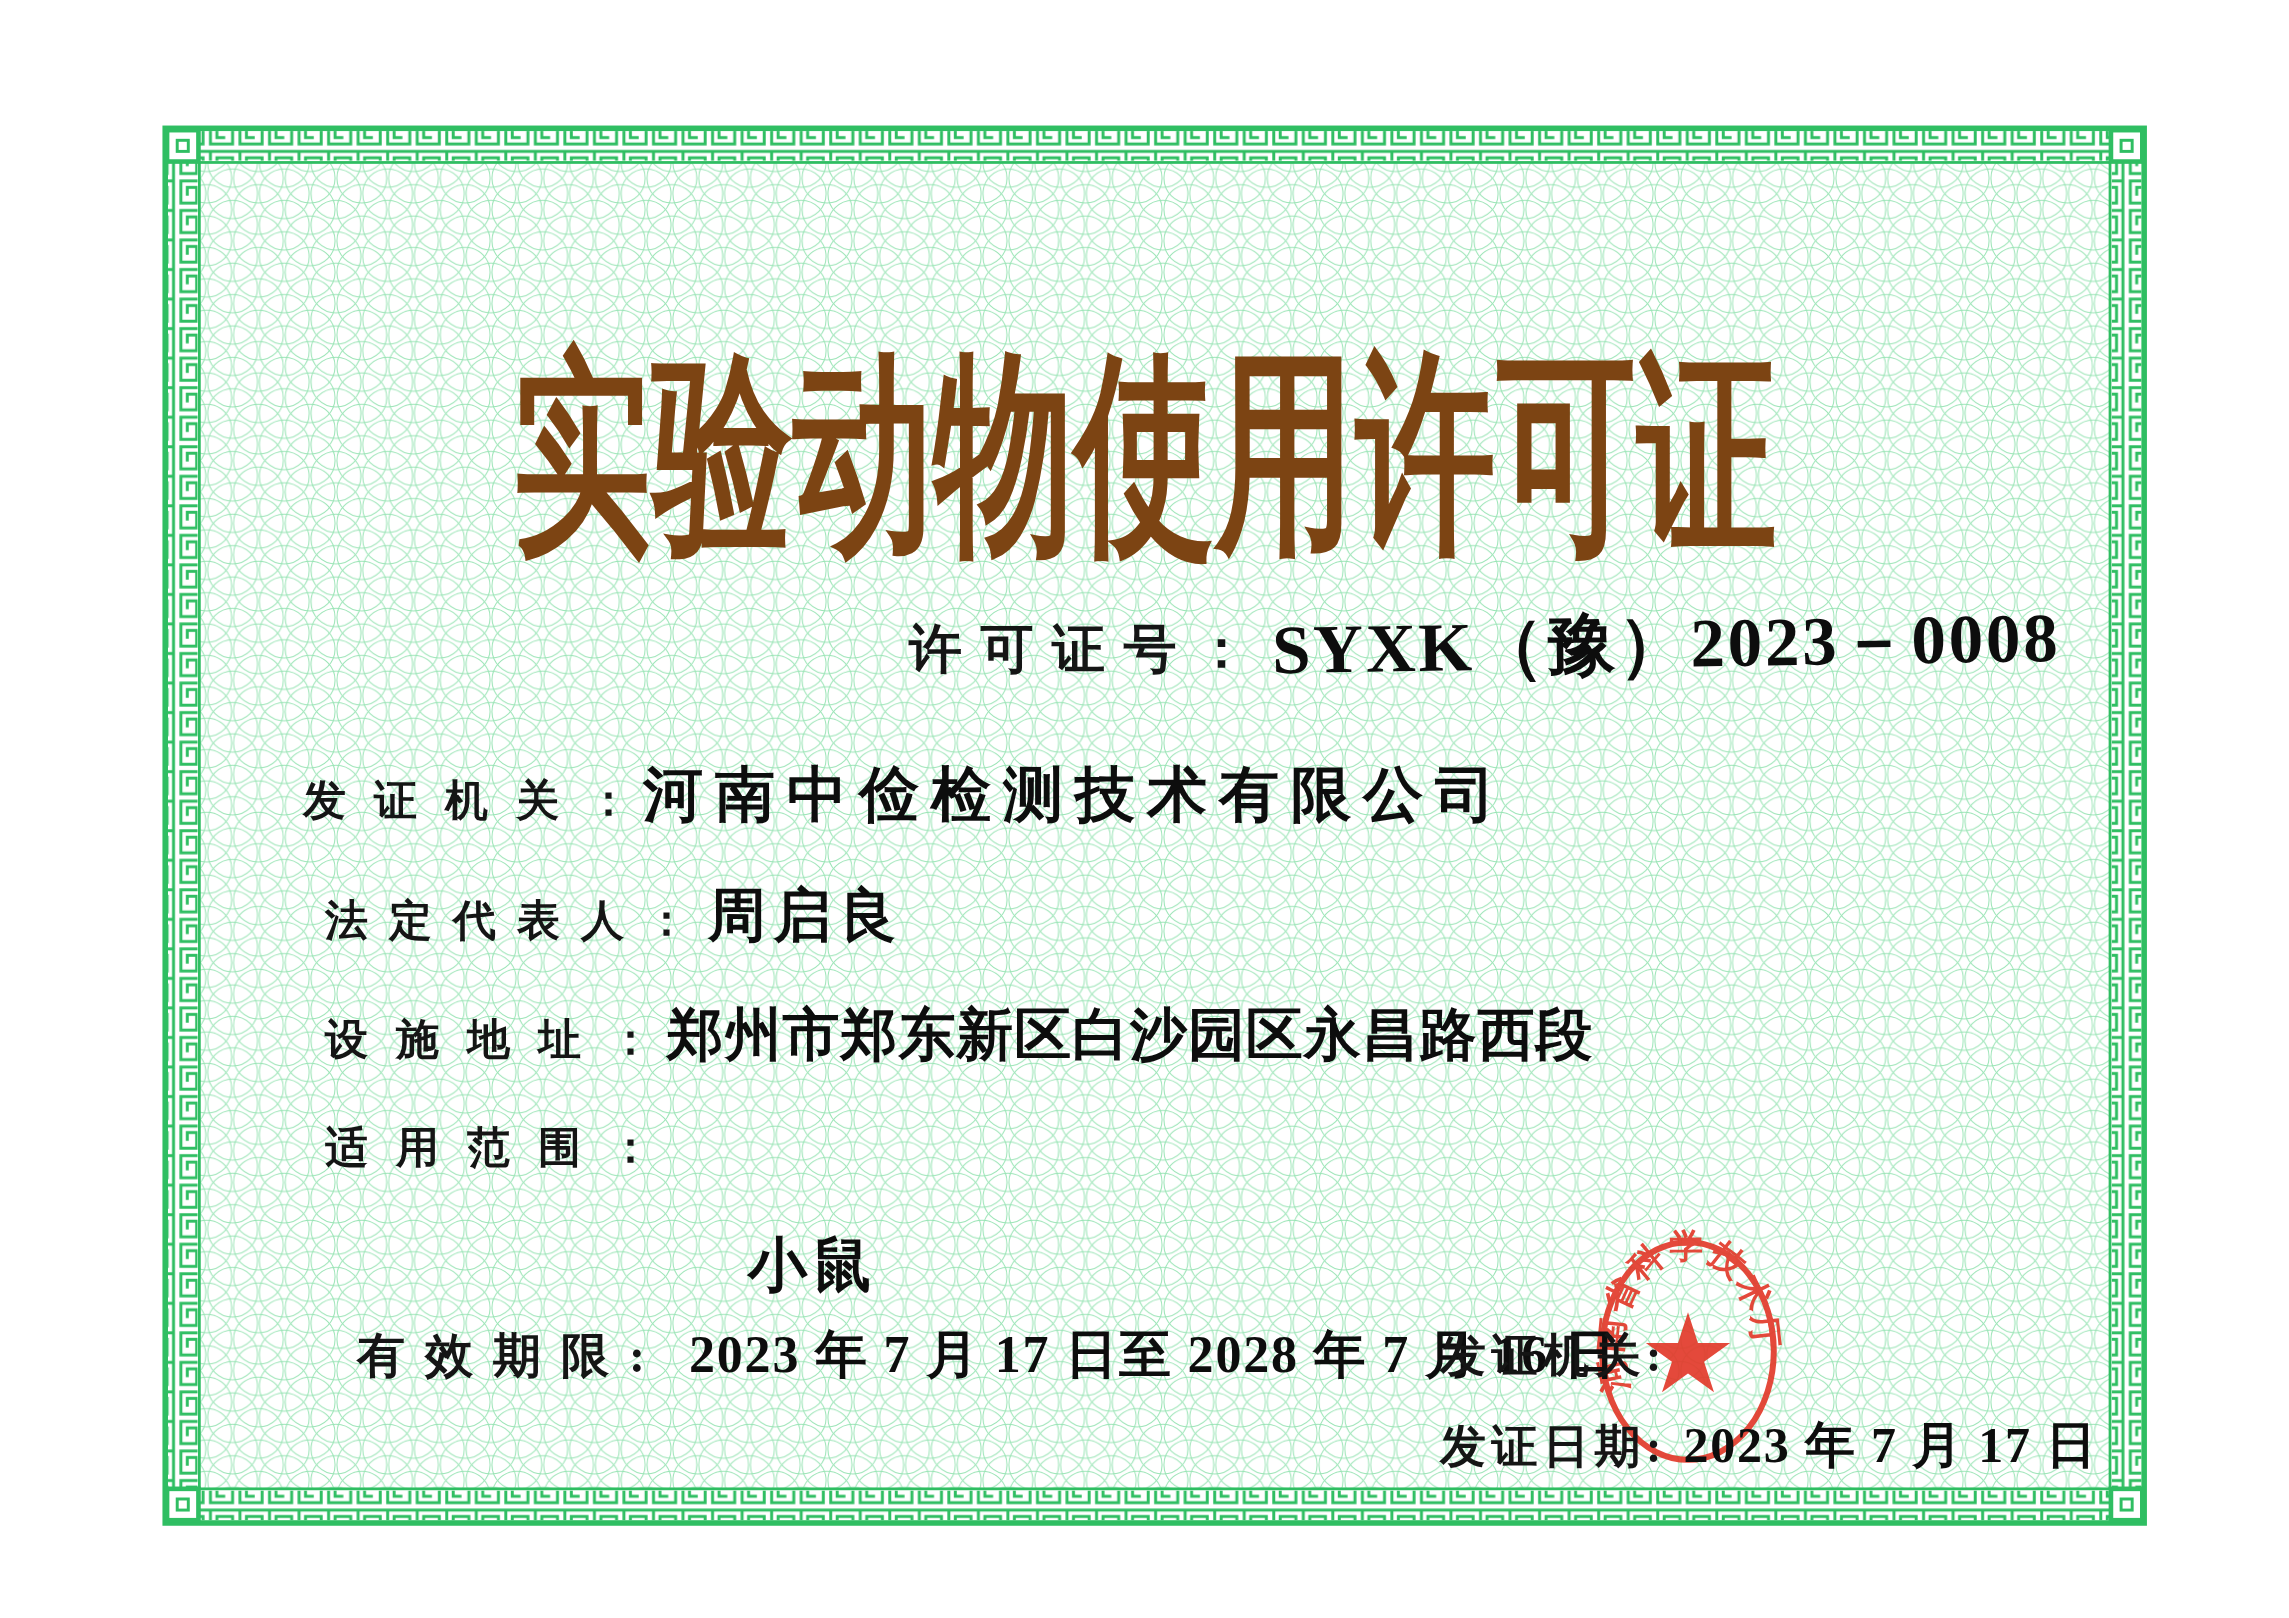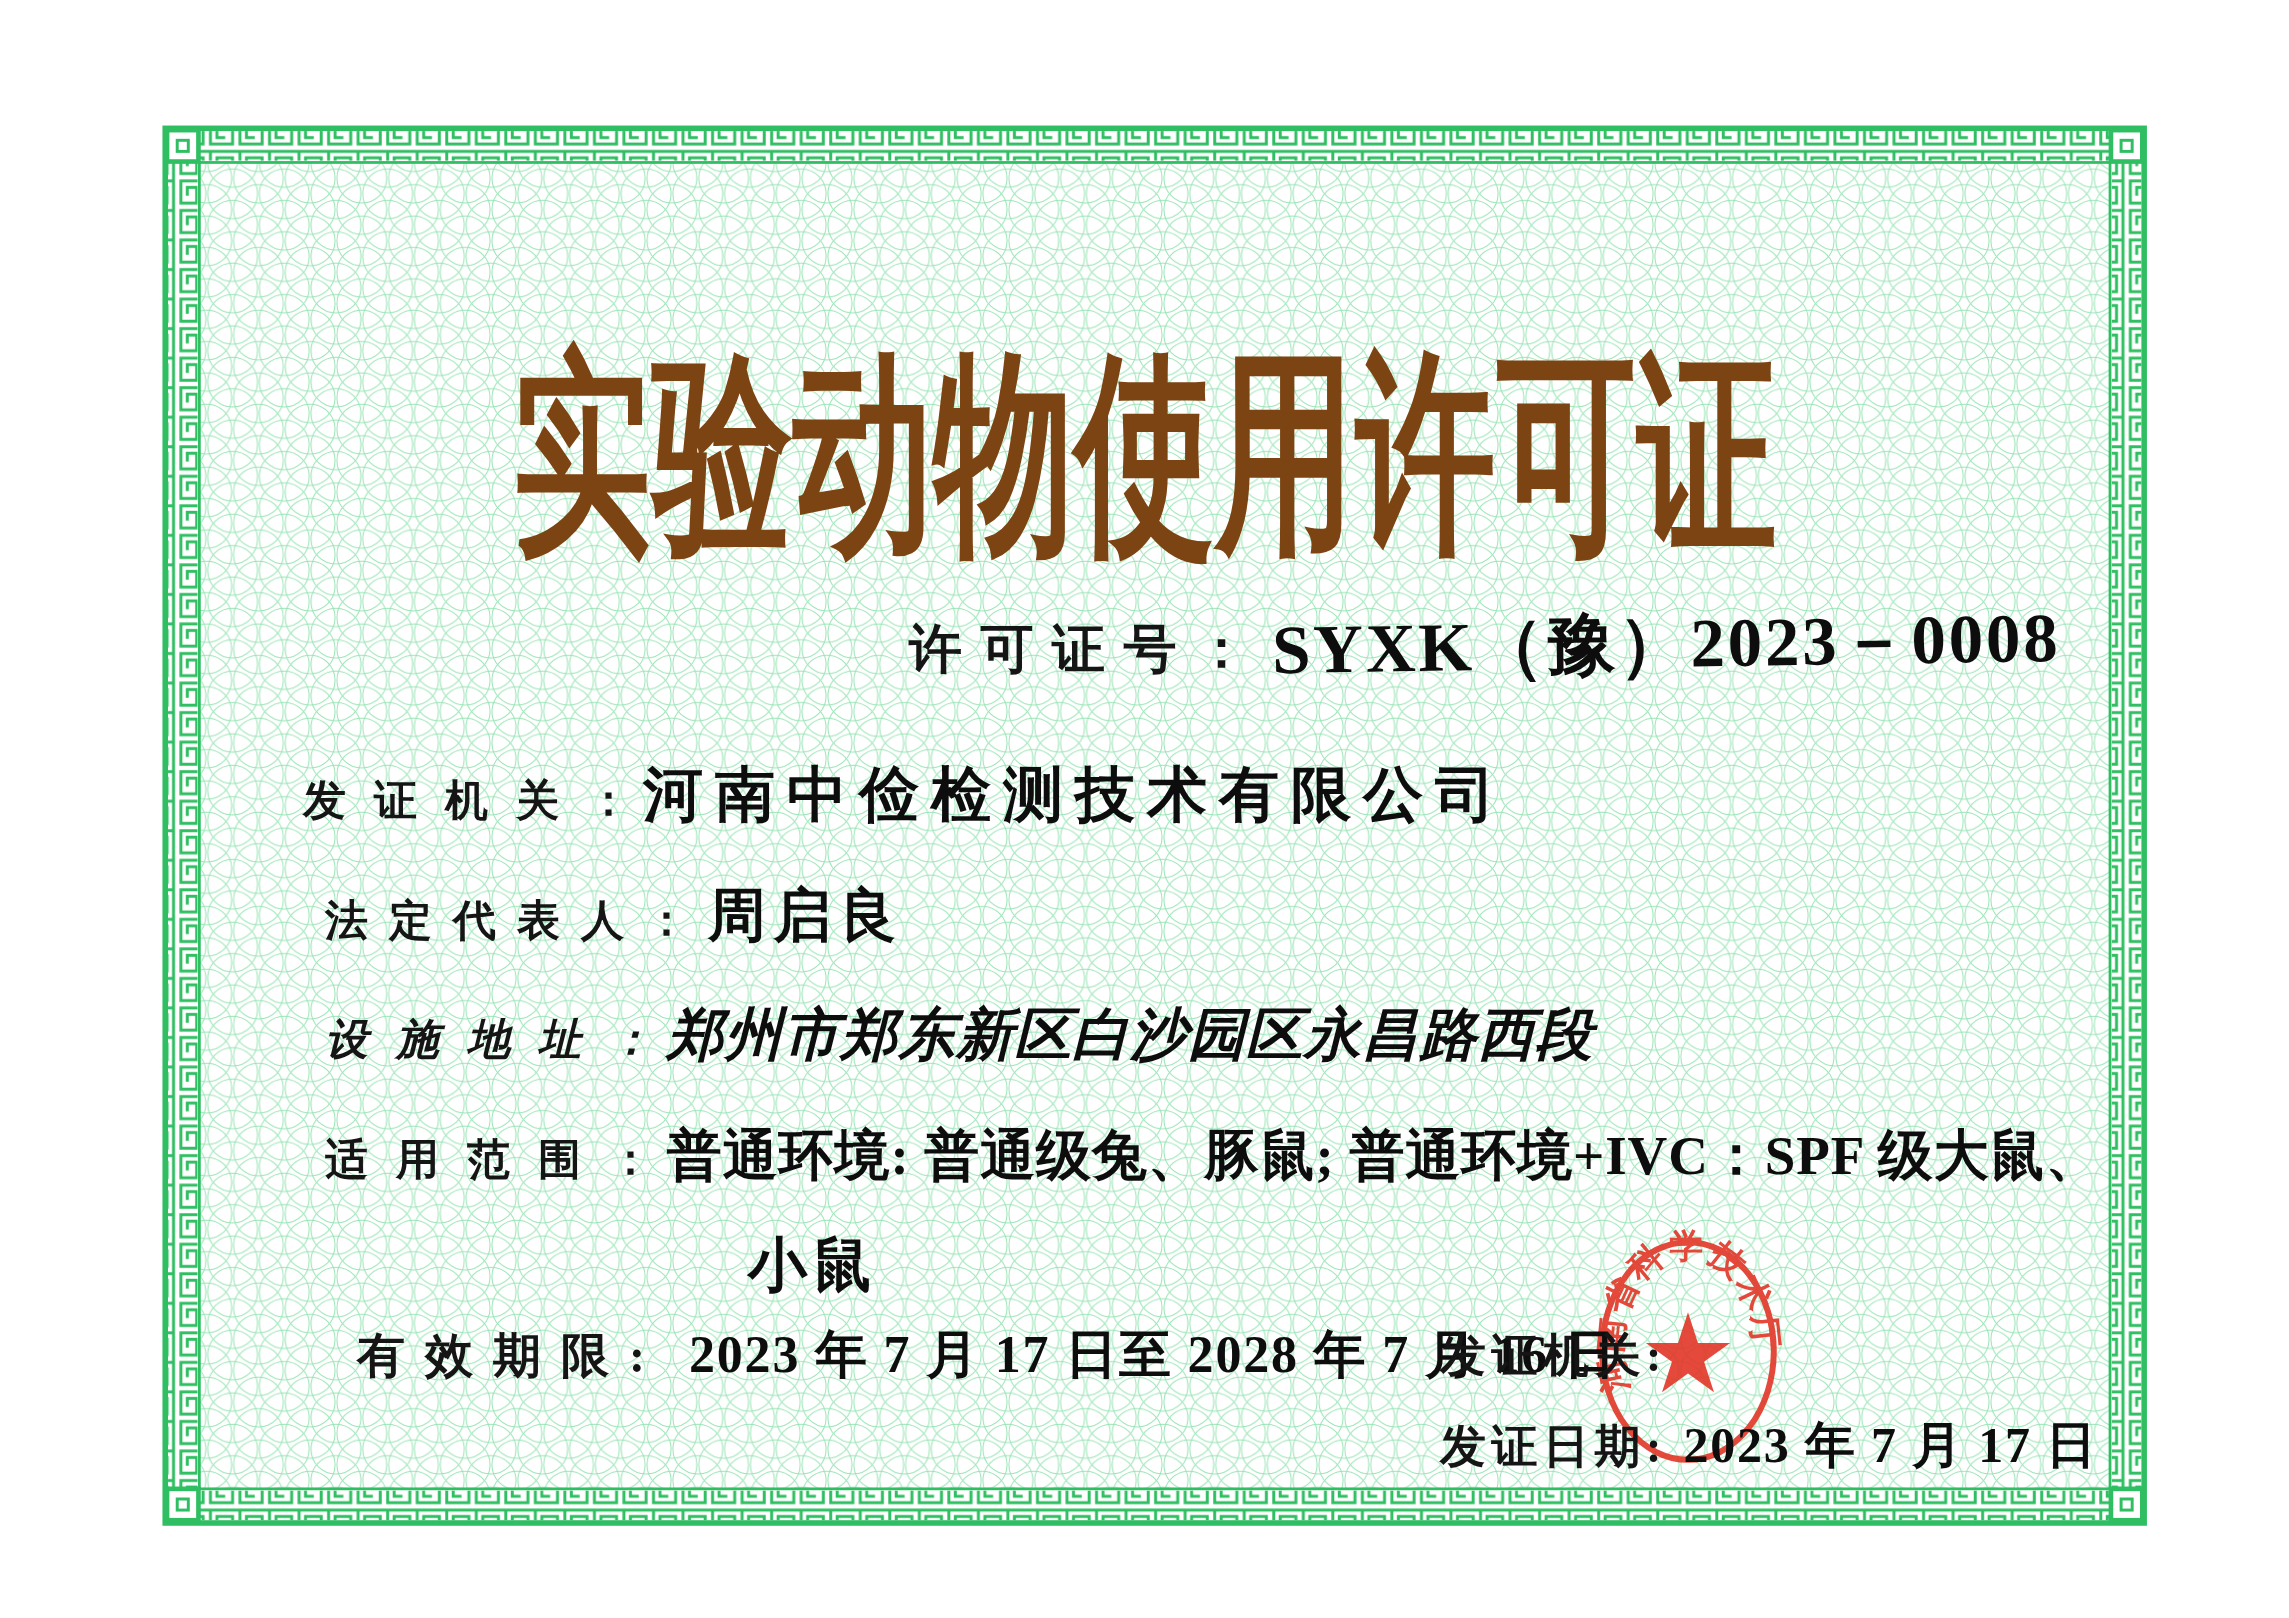--- a/index.html
+++ b/index.html
@@ -40,21 +40,21 @@
   .r-unit .colon{font-size:43px;}
   .r-unit .val{font-size:60px;margin-left:13px;letter-spacing:12px;}
 
   
   .r-legal{left:325px;top:877px;}
   .r-legal .lbl{font-size:43px;letter-spacing:21px;}
   .r-legal .colon{font-size:43px;}
   .r-legal .val{font-size:58px;margin-left:20px;letter-spacing:7.4px;}
 
   
-  .r-address{left:325px;top:997px;font-style:italic;}
+  .r-address{left:325px;top:997px;}
   .r-address .lbl{font-size:43px;letter-spacing:28px;}
   .r-address .colon{font-size:43px;}
   .r-address .val{font-size:57px;margin-left:14.8px;letter-spacing:0.9px;}
 
   
   .r-scope{left:325px;top:1119px;}
   .r-scope .lbl{font-size:43px;letter-spacing:28px;}
   .r-scope .colon{font-size:43px;}
   .r-scope .val{font-size:55px;margin-left:14.8px;letter-spacing:0.9px;}
   .r-scope2{left:748px;top:1226px;}
@@ -169,21 +169,20 @@
 
     <div class="row r-address">
       <span class="lbl">设施地址</span>
         <span class="colon">：</span>
       <span class="val">郑州市郑东新区白沙园区永昌路西段</span>
     </div>
 
     <div class="row r-scope">
       <span class="lbl">适用范围</span>
         <span class="colon">：</span>
-      <span class="val">普通环境: 普通级兔、豚鼠; 普通环境+IVC：SPF 级大鼠、</span>
     </div>
 
     <div class="row r-scope2">
       <span class="val">小鼠</span>
     </div>
 
     <div class="row r-validity">
       <span class="lbl">有效期限:</span>
       <span class="val">2023 年 7 月 17 日至 2028 年 7 月 16 日</span>
     </div>

